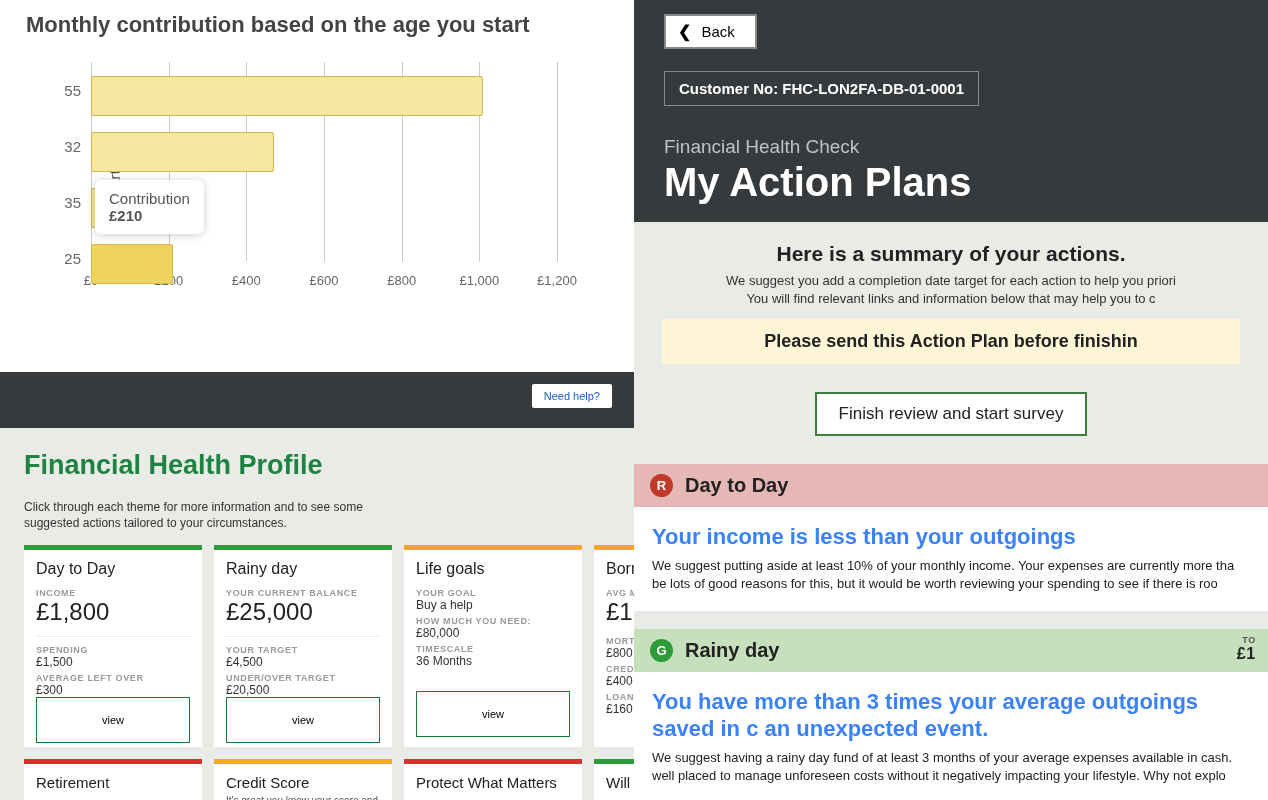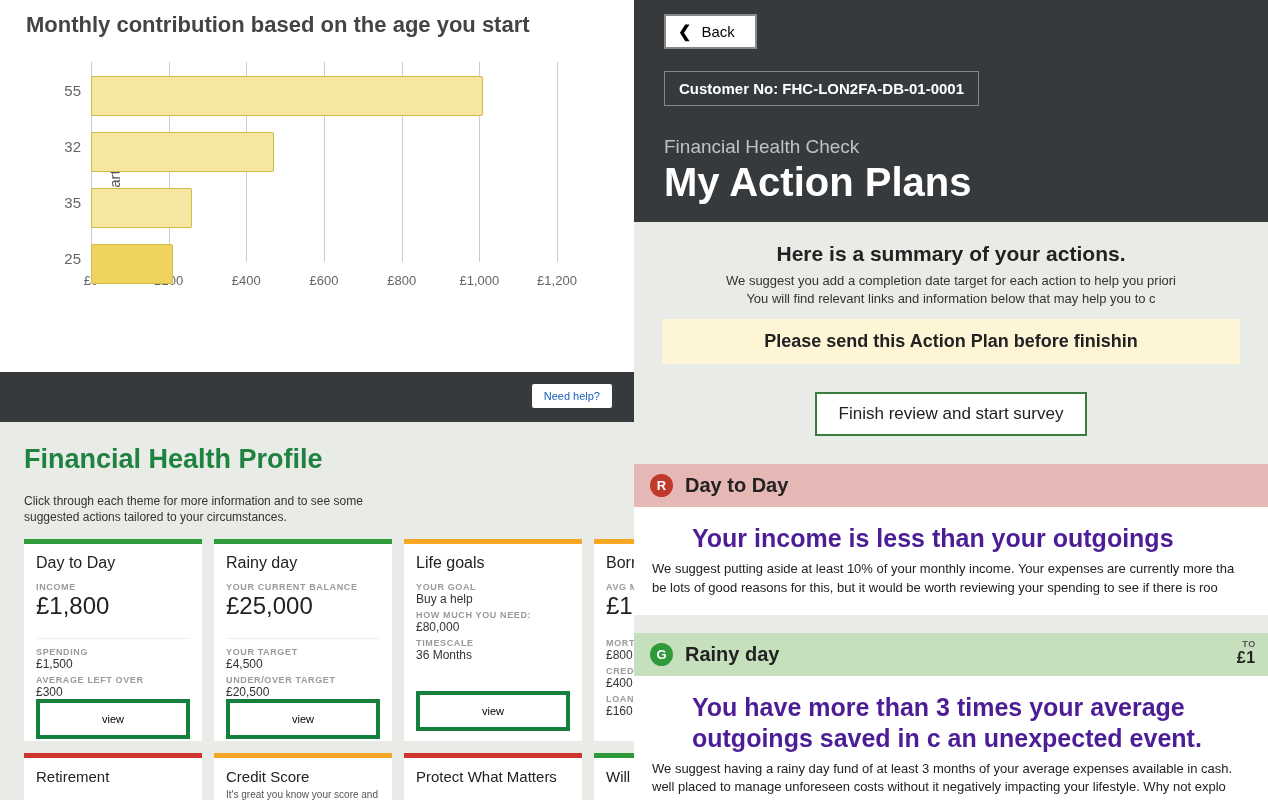--- a/index.html
+++ b/index.html
@@ -18,36 +18,36 @@
   .bar { position: absolute; top: 0; height: 40px; background: #f5e6a0; border: 1px solid #d3b94e; border-radius: 2px; }
   .bar.active { background: #eed45c; }
   .ylabel { position: absolute; left: -40px; width: 30px; text-align: right; font-size: 15px; color: #666; top: 10px; }
   .xlabel { position: absolute; bottom: 4px; font-size: 13px; color: #666; transform: translateX(-50%); }
   .tooltip { position: absolute; background: #fff; border-radius: 6px; padding: 10px 14px; box-shadow: 0 1px 8px rgba(0,0,0,.2); font-size: 15px; color: #555; z-index: 5; }
   .tooltip .tt-label { display:block; }
   .tooltip .tt-value { font-weight: 700; display:block; }
   .tooltip::after { content:""; position:absolute; bottom:-7px; left:50%; transform:translateX(-50%); border:7px solid transparent; border-top-color:#fff; }
 
   
-  .dark-strip { background: #373a3c; height: 50px; position: relative; }
+  .dark-strip { background: #373a3c; height: 56px; position: relative; }
   .help-btn { position: absolute; right: 22px; top: 12px; background: #fff; border: none; padding: 6px 12px; font-size: 11px; color: #1a5fbf; border-radius: 2px; cursor: pointer; }
 
   
   .profile-panel { background: #e9ebe6; padding: 22px 24px 10px 24px; height: 378px; overflow: hidden; position: relative; }
   .profile-heading { font-size: 27px; color: #1e8241; font-weight: 600; margin-bottom: 18px; }
   .profile-sub { font-size: 12px; color: #333; line-height: 1.35; max-width: 380px; margin-bottom: 14px; }
   .card-row { display: flex; gap: 12px; }
   .card { background: #fff; border-top: 5px solid #888; flex: 0 0 178px; padding: 10px 12px 10px 12px; height: 202px; position: relative; display:flex; flex-direction:column; }
   .card.green { border-top-color: #2e9a3a; }
   .card.amber { border-top-color: #f5a623; }
   .card h4 { font-size: 16px; font-weight: 500; color: #222; margin-bottom: 6px; }
-  .big { font-size: 24px; font-weight: 400; color: #222; margin-bottom: 14px; }
+  .big { font-size: 24px; font-weight: 400; color: #222; margin-bottom: 6px; }
   .lbl { font-size: 9px; letter-spacing: 0.07em; color: #9a9a9a; font-weight: 700; text-transform: uppercase; margin-top:4px; }
   .val { font-size: 12px; color: #333; }
-  .viewbtn { margin-top: auto; border: 4px solid #15803d; background: #fff; font-size: 11px; padding: 10px 0; text-align: center; width: 100%; cursor: pointer; }
+  .viewbtn { margin-top: auto; border: 1px solid #15803d; background: #fff; font-size: 11px; padding: 16px 0; text-align: center; width: 100%; cursor: pointer; }
   .card .hr { border-top:1px solid #eee; margin:4px 0; }
   .card-row2 { display:flex; gap:12px; margin-top:12px; }
   .card-short { background:#fff; border-top:5px solid #888; flex:0 0 178px; padding:10px 12px; height: 60px; }
   .card-short.red{border-top-color:#d0342c;} .card-short.amber{border-top-color:#f5a623;} .card-short.green{border-top-color:#2e9a3a;}
   .card-short h4{font-size:15px;font-weight:500;color:#222;}
   .card-short .tiny{font-size:10px;color:#555;line-height:1.25;margin-top:4px;}
 
   
   .rc-header { background: #373a3c; color: #fff; padding: 14px 30px 26px 30px; height: 222px; position: relative; }
   .back-btn { display:inline-flex; align-items:center; gap:10px; background:#fff; color:#000; border:2px solid #888; padding:6px 20px 6px 12px; font-size:15px; cursor:pointer; }
@@ -65,21 +65,21 @@
   .section-hdr { display:flex; align-items:center; padding:10px 16px; font-size:20px; font-weight:700; position:relative; }
   .section-hdr.red { background:#e6b8b5; color:#222; }
   .section-hdr.green { background:#c6e0be; color:#222; }
   .badge { width:23px; height:23px; border-radius:50%; color:#fff; display:flex; align-items:center; justify-content:center; font-size:13px; font-weight:700; margin-right:12px; }
   .badge.r { background:#c0392b; }
   .badge.g { background:#2e9a3a; }
   .hdr-aside { position:absolute; right:12px; top:6px; font-size:9px; letter-spacing:0.08em; color:#555; font-weight:700; text-align:right; }
   .hdr-aside-val { font-size:16px; font-weight:700; color:#222; }
 
   .section-body { background:#fff; padding:16px 18px 18px 18px; }
-  .sec-h { font-size:25px; font-weight:800; color:#4c1d95; line-height:1.25; margin-bottom:6px;margin-left:40px; }
+  .sec-h { font-size:22px; font-weight:800; color:#3b82f6; line-height:1.25; margin-bottom:6px; }
   .sec-p { font-size:13px; color:#222; line-height:1.4; }
 </style>
 </head>
 <body>
 
 <div class="left-col">
 
   <div class="chart-panel">
     <div class="chart-title">Monthly contribution based on the age you start</div>
     <div class="chart-area">
@@ -100,20 +100,24 @@
           <div class="hgrid" style="left: 466px;"></div>
           <div class="xlabel" style="left: 466px;">£1,200</div>
           <div class="ylabel" style="top: 20px;">55</div>
           <div class="bar" style="top: 14px; width: 392.217px;"></div>
           <div class="ylabel" style="top: 76px;">32</div>
           <div class="bar" style="top: 70px; width: 182.517px;"></div>
           <div class="ylabel" style="top: 132px;">35</div>
           <div class="bar" style="top: 126px; width: 100.967px;"></div>
           <div class="ylabel" style="top: 188px;">25</div>
           <div class="bar active" style="top: 182px; width: 81.55px;"></div>
+          <div class="tooltip" style="left: 4px; top: 118px;">
+            <span class="tt-label">Contribution</span>
+            <span class="tt-value">£210</span>
+          </div>
         </div>
     </div>
   </div>
 
   <div class="dark-strip">
     <button class="help-btn">Need help?</button>
   </div>
 
   <div class="profile-panel">
     <div class="profile-heading">Financial Health Profile</div>

